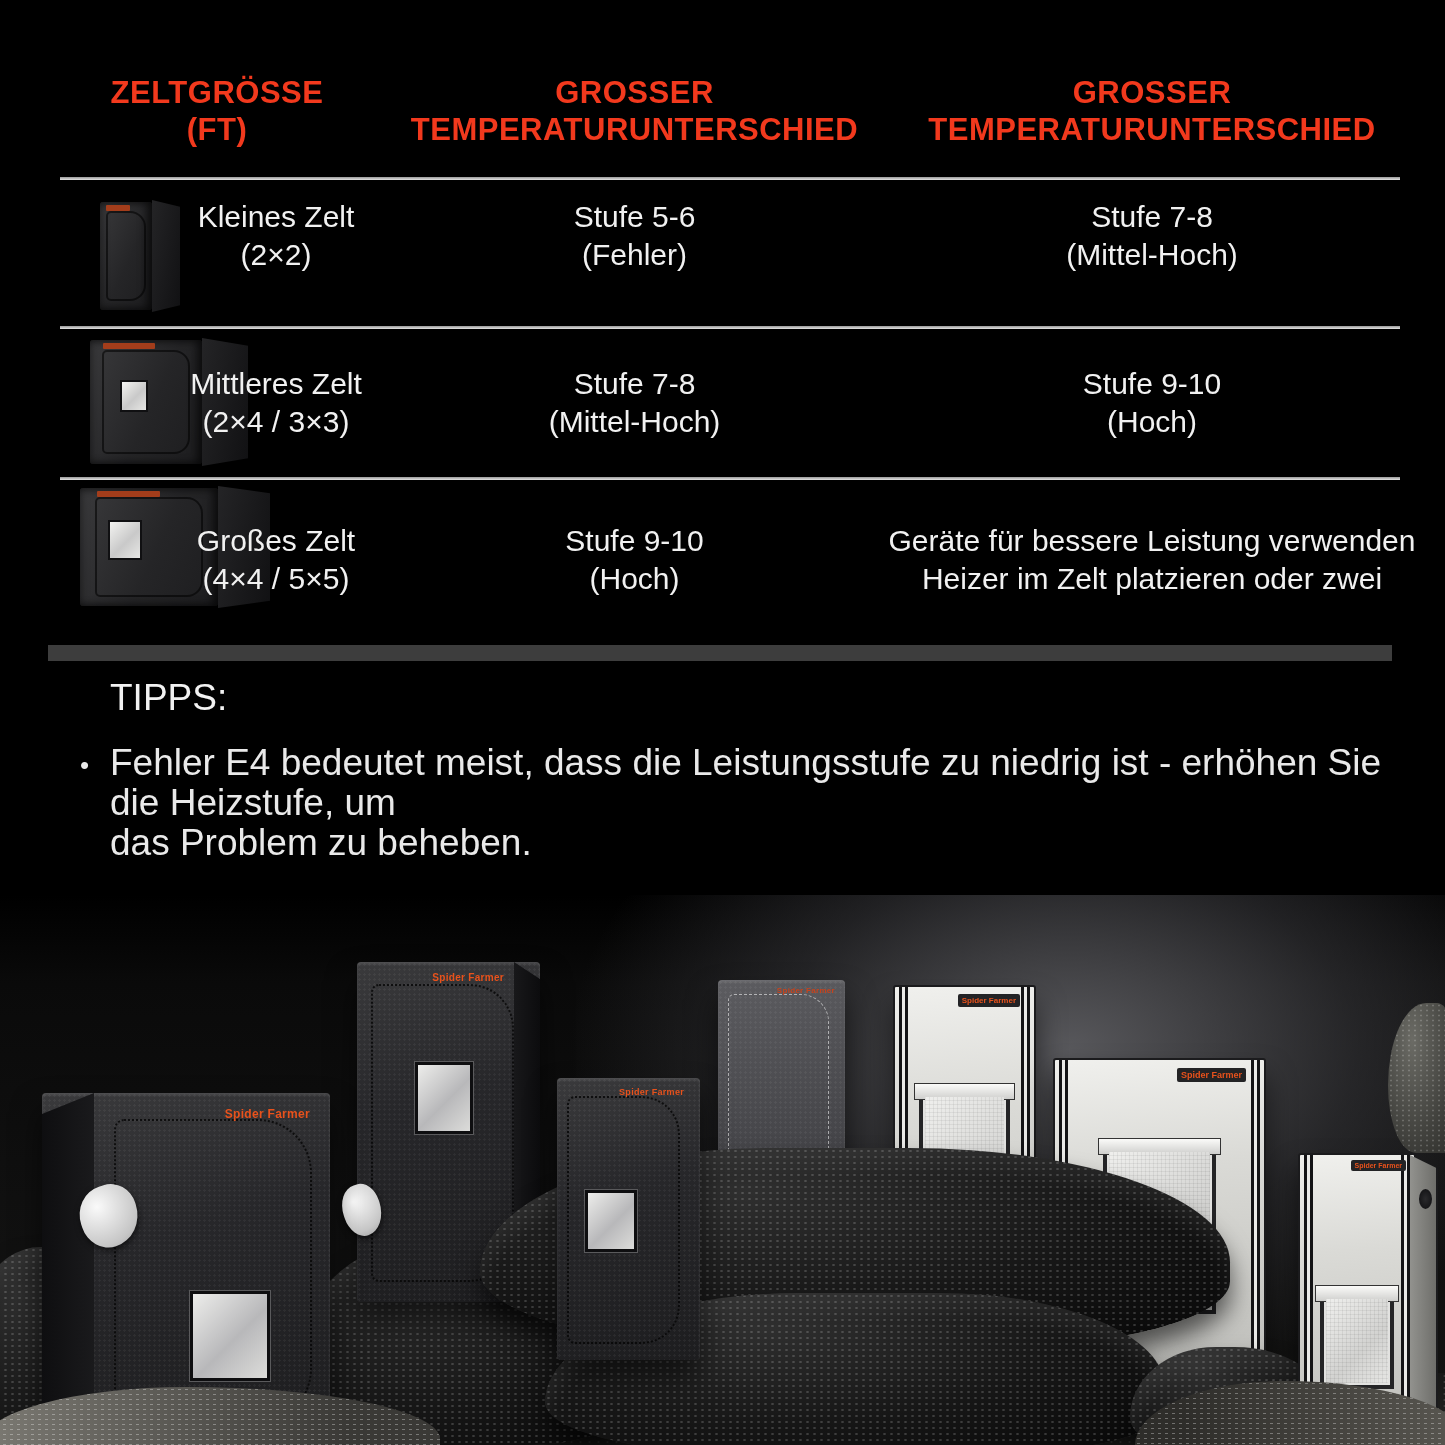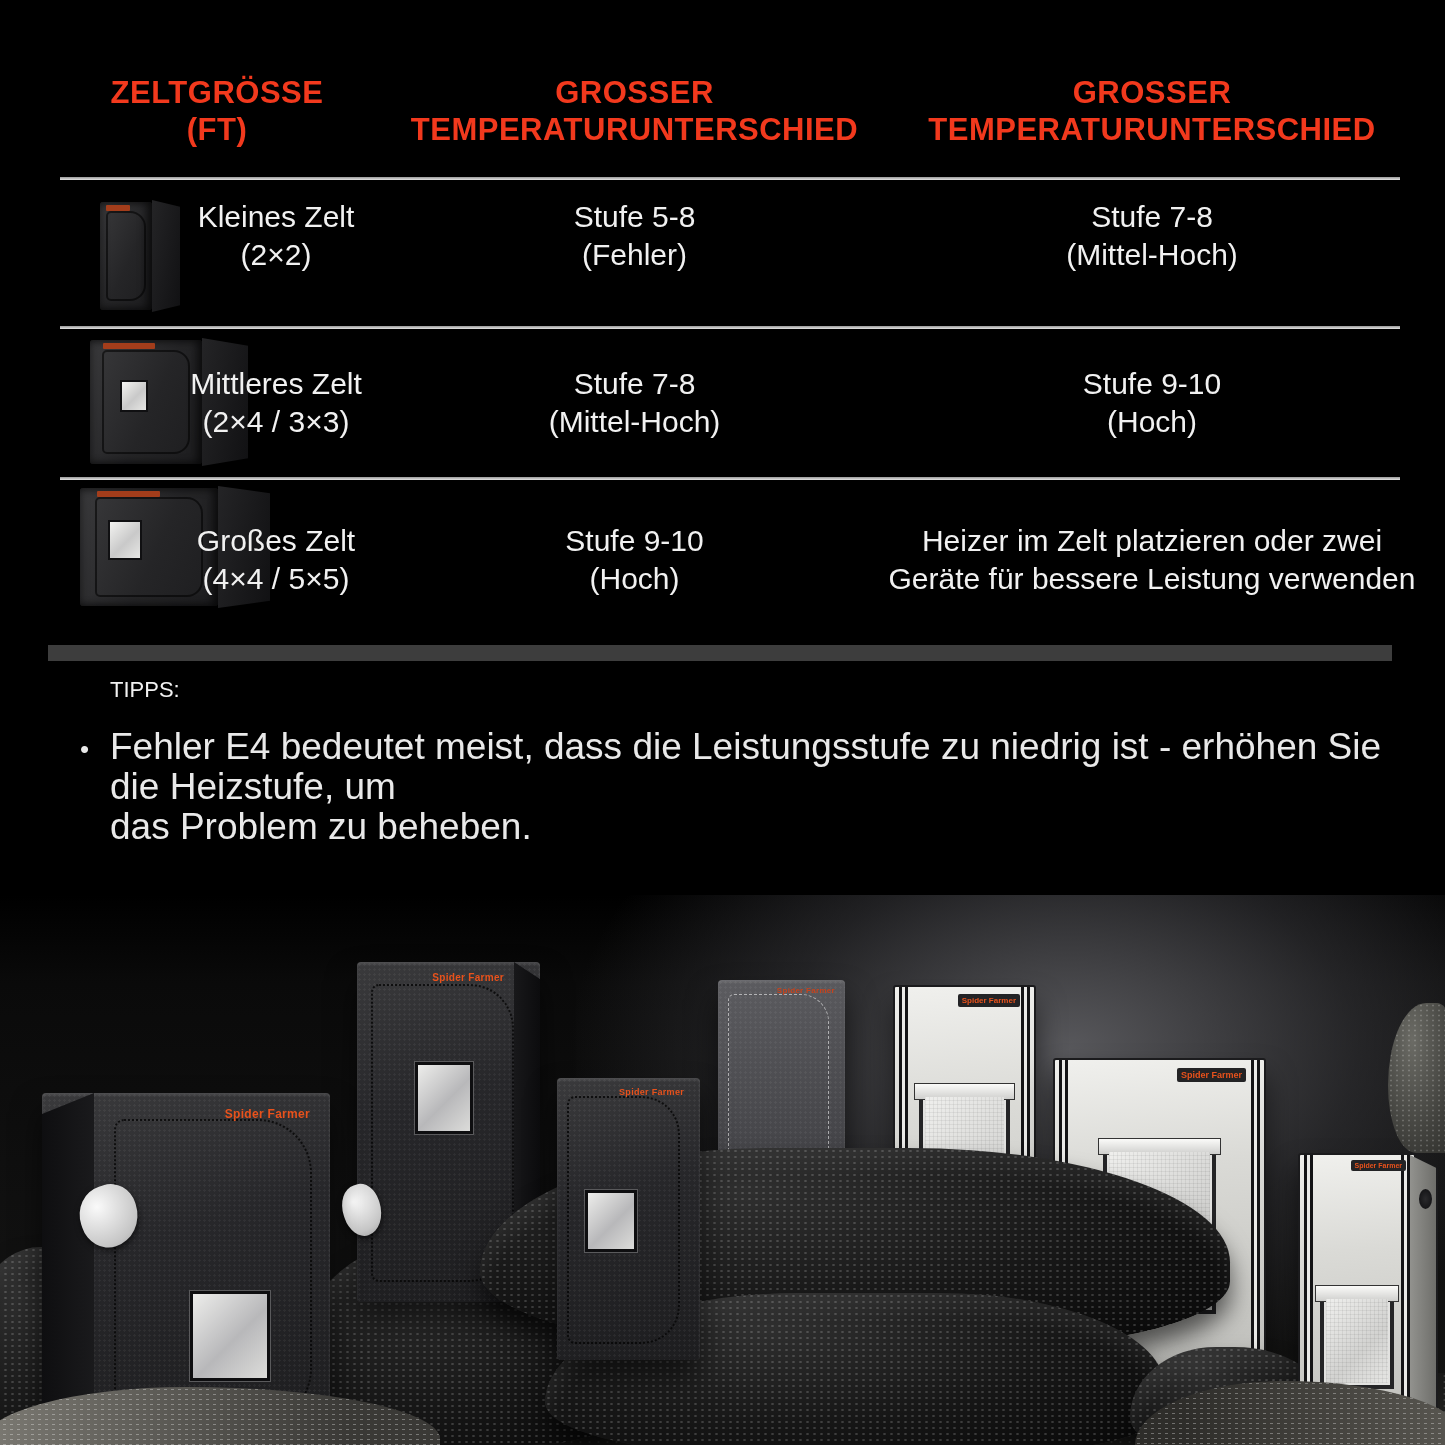--- a/index.html
+++ b/index.html
@@ -38,21 +38,21 @@
   .t1 .th-front{width:52px;} .t1 .th-side{width:28px;}
   .t2{left:78px;top:9px;width:158px;height:128px;}
   .t2 .th-front{width:112px;} .t2 .th-side{width:46px;}
   .t2 .th-win{left:30px;top:42px;width:24px;height:28px;}
   .t3{left:68px;top:6px;width:190px;height:122px;}
   .t3 .th-front{width:138px;} .t3 .th-side{width:52px;}
   .t3 .th-win{left:28px;top:34px;width:30px;height:36px;}
 
   
   .tips{position:absolute;top:663px;left:110px;right:55px;}
-  .tips-h{margin-top:14px;font-size:22px;color:#f2f2f2;}
+  .tips-h{margin-top:14px;font-size:37px;color:#f2f2f2;}
   .tips ul{list-style:none;margin:24px 0 0 0;padding:0;}
   .tips li{position:relative;margin-bottom:24px;font-size:37px;line-height:40px;
            color:#e9e9e9;white-space:pre-line;}
   .tips li::before{content:"•";position:absolute;left:-30px;top:2px;font-size:26px;color:#e9e9e9;}
 
   
   .scene{position:absolute;top:895px;left:0;width:1445px;height:550px;overflow:hidden;
     background:
       radial-gradient(ellipse 640px 430px at 74% 28%, rgba(92,92,96,.95), rgba(58,58,62,.55) 45%, rgba(15,15,15,0) 78%),
       linear-gradient(180deg,#000 0%,#0a0a0a 16%,#101010 55%,#151514 100%);}
@@ -186,21 +186,21 @@
         <div class="thumb t1">
           <div class="th-side"></div>
           <div class="th-front"></div>
         </div>
         <div class="nm">
           <div>Kleines Zelt</div>
           <div>(2×2)</div>
         </div>
       </div>
       <div class="cell">
-        <div>Stufe 5-8</div>
+        <div>Stufe 5-6</div>
         <div>(Fehler)</div>
       </div>
       <div class="cell">
         <div>Stufe 7-8</div>
         <div>(Mittel-Hoch)</div>
       </div>
     </div>
 
     <div class="divider" style="top:326px"></div>
 
@@ -238,22 +238,22 @@
         <div class="nm">
           <div>Großes Zelt</div>
           <div>(4×4 / 5×5)</div>
         </div>
       </div>
       <div class="cell">
         <div>Stufe 9-10</div>
         <div>(Hoch)</div>
       </div>
       <div class="cell">
+        <div>Geräte für bessere Leistung verwenden</div>
         <div>Heizer im Zelt platzieren oder zwei</div>
-        <div>Geräte für bessere Leistung verwenden</div>
       </div>
     </div>
 
     <div class="band"></div>
   </section>
 
   <section class="tips">
     <div class="tips-h">TIPPS:</div>
     <ul>
       <li><span>Fehler E4 bedeutet meist, dass die Leistungsstufe zu niedrig ist - erhöhen Sie die Heizstufe, um

